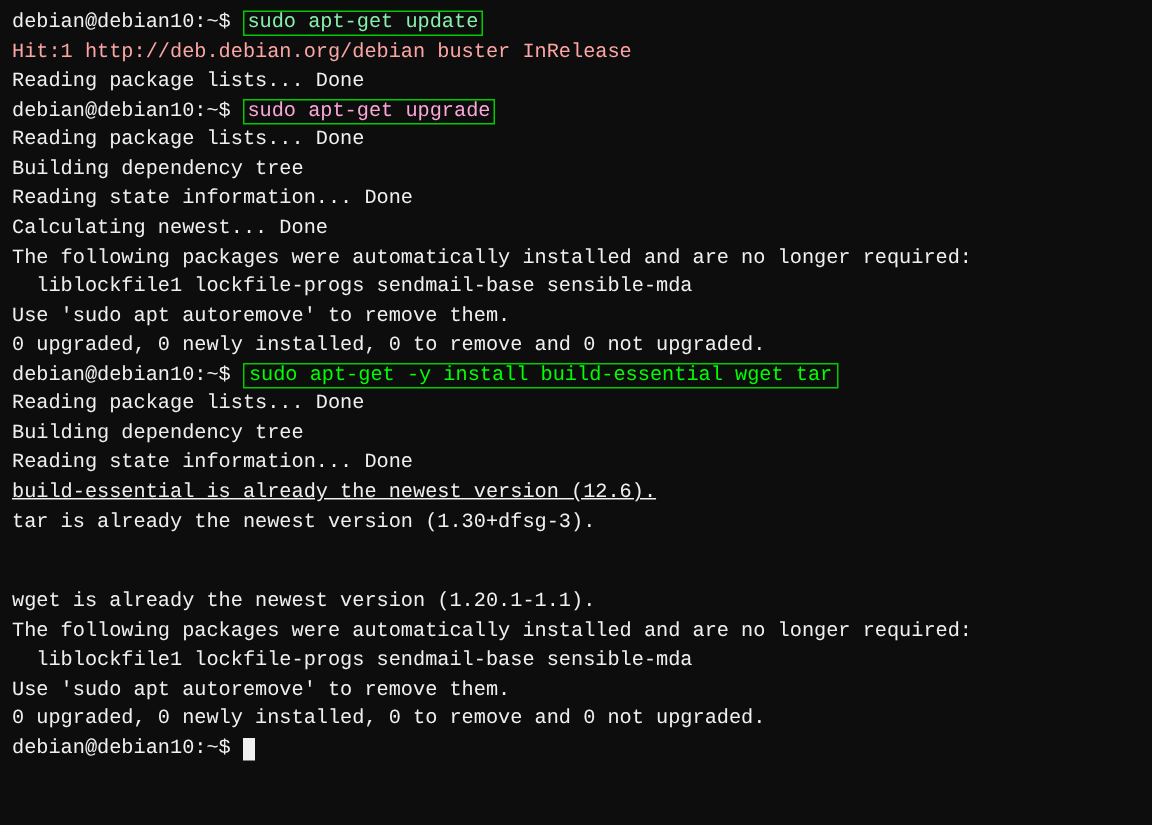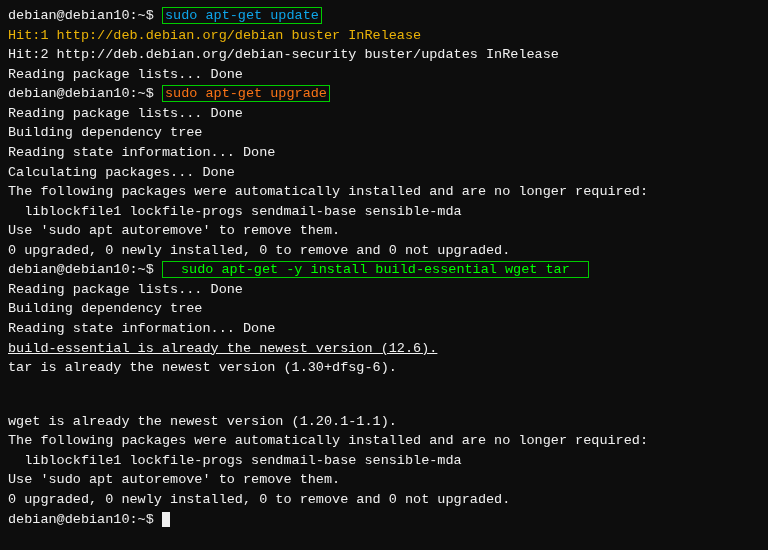--- a/index.html
+++ b/index.html
@@ -37,38 +37,37 @@
     }
 
     @keyframes blink {
       50% { opacity: 0; }
     }
   </style>
 </head>
 <body>
 
 <div class="terminal">
-<div style="white-space: pre; display: block;"><span style="color: rgb(240, 240, 240);">debian@debian10:~$ </span><span style="color: #0ea5e9; border: 1.5px solid rgb(0, 204, 0); padding: 0px 2px;">sudo apt-get update</span></div>
-    <div style="white-space: pre; color: #eab308;">Hit:1 http://deb.debian.org/debian buster InRelease</div>
-    <div style="white-space: pre; color: rgb(240, 240, 240);">Hit:2 http://deb.debian.org/debian-security buster/updates InRelease</div>
+<div style="white-space: pre; display: block;"><span style="color: rgb(240, 240, 240);">debian@debian10:~$ </span><span style="color: #86efac; border: 1.5px solid rgb(0, 204, 0); padding: 0px 2px;">sudo apt-get update</span></div>
+    <div style="white-space: pre; color: #fca5a5;">Hit:1 http://deb.debian.org/debian buster InRelease</div>
     <div style="white-space: pre; color: rgb(240, 240, 240);">Reading package lists... Done</div>
-    <div style="white-space: pre; display: block;"><span style="color: rgb(240, 240, 240);">debian@debian10:~$ </span><span style="color: #f97316; border: 1.5px solid rgb(0, 204, 0); padding: 0px 2px; font-family: Liberation Mono, monospace;">sudo apt-get upgrade</span></div>
+    <div style="white-space: pre; display: block;"><span style="color: rgb(240, 240, 240);">debian@debian10:~$ </span><span style="color: #f9a8d4; border: 1.5px solid rgb(0, 204, 0); padding: 0px 2px; font-family: Liberation Mono, monospace;">sudo apt-get upgrade</span></div>
     <div style="white-space: pre; color: rgb(240, 240, 240);">Reading package lists... Done</div>
     <div style="white-space: pre; color: rgb(240, 240, 240);">Building dependency tree</div>
     <div style="white-space: pre; color: rgb(240, 240, 240);">Reading state information... Done</div>
-    <div style="white-space: pre; color: rgb(240, 240, 240);">Calculating packages... Done</div>
+    <div style="white-space: pre; color: rgb(240, 240, 240);">Calculating newest... Done</div>
     <div style="white-space: pre; color: rgb(240, 240, 240);">The following packages were automatically installed and are no longer required:</div>
     <div style="white-space: pre; color: rgb(240, 240, 240);">  liblockfile1 lockfile-progs sendmail-base sensible-mda</div>
     <div style="white-space: pre; color: rgb(240, 240, 240);">Use 'sudo apt autoremove' to remove them.</div>
     <div style="white-space: pre; color: rgb(240, 240, 240);">0 upgraded, 0 newly installed, 0 to remove and 0 not upgraded.</div>
-    <div style="white-space: pre; display: block;"><span style="color: rgb(240, 240, 240);">debian@debian10:~$ </span><span style="color: rgb(0, 255, 0); border: 1.5px solid rgb(0, 204, 0); padding: 0px 18px;">sudo apt-get -y install build-essential wget tar</span></div>
+    <div style="white-space: pre; display: block;"><span style="color: rgb(240, 240, 240);">debian@debian10:~$ </span><span style="color: rgb(0, 255, 0); border: 1.5px solid rgb(0, 204, 0); padding: 0px 3px;">sudo apt-get -y install build-essential wget tar</span></div>
     <div style="white-space: pre; color: rgb(240, 240, 240);">Reading package lists... Done</div>
     <div style="white-space: pre; color: rgb(240, 240, 240);">Building dependency tree</div>
     <div style="white-space: pre; color: rgb(240, 240, 240);">Reading state information... Done</div>
     <div style="white-space: pre; color: rgb(240, 240, 240); text-decoration: underline;">build-essential is already the newest version (12.6).</div>
-    <div style="white-space: pre; color: rgb(240, 240, 240);">tar is already the newest version (1.30+dfsg-6).</div>
+    <div style="white-space: pre; color: rgb(240, 240, 240);">tar is already the newest version (1.30+dfsg-3).</div>
     <div style="white-space: pre; color: rgb(240, 240, 240); margin-top: 34px;">wget is already the newest version (1.20.1-1.1).</div>
     <div style="white-space: pre; color: rgb(240, 240, 240);">The following packages were automatically installed and are no longer required:</div>
     <div style="white-space: pre; color: rgb(240, 240, 240);">  liblockfile1 lockfile-progs sendmail-base sensible-mda</div>
     <div style="white-space: pre; color: rgb(240, 240, 240);">Use 'sudo apt autoremove' to remove them.</div>
     <div style="white-space: pre; color: rgb(240, 240, 240);">0 upgraded, 0 newly installed, 0 to remove and 0 not upgraded.</div>
     <div style="white-space: pre; display: block;"><span style="color: rgb(240, 240, 240);">debian@debian10:~$ </span><span class="cursor"></span></div>
   </div>
 
 </body></html>

